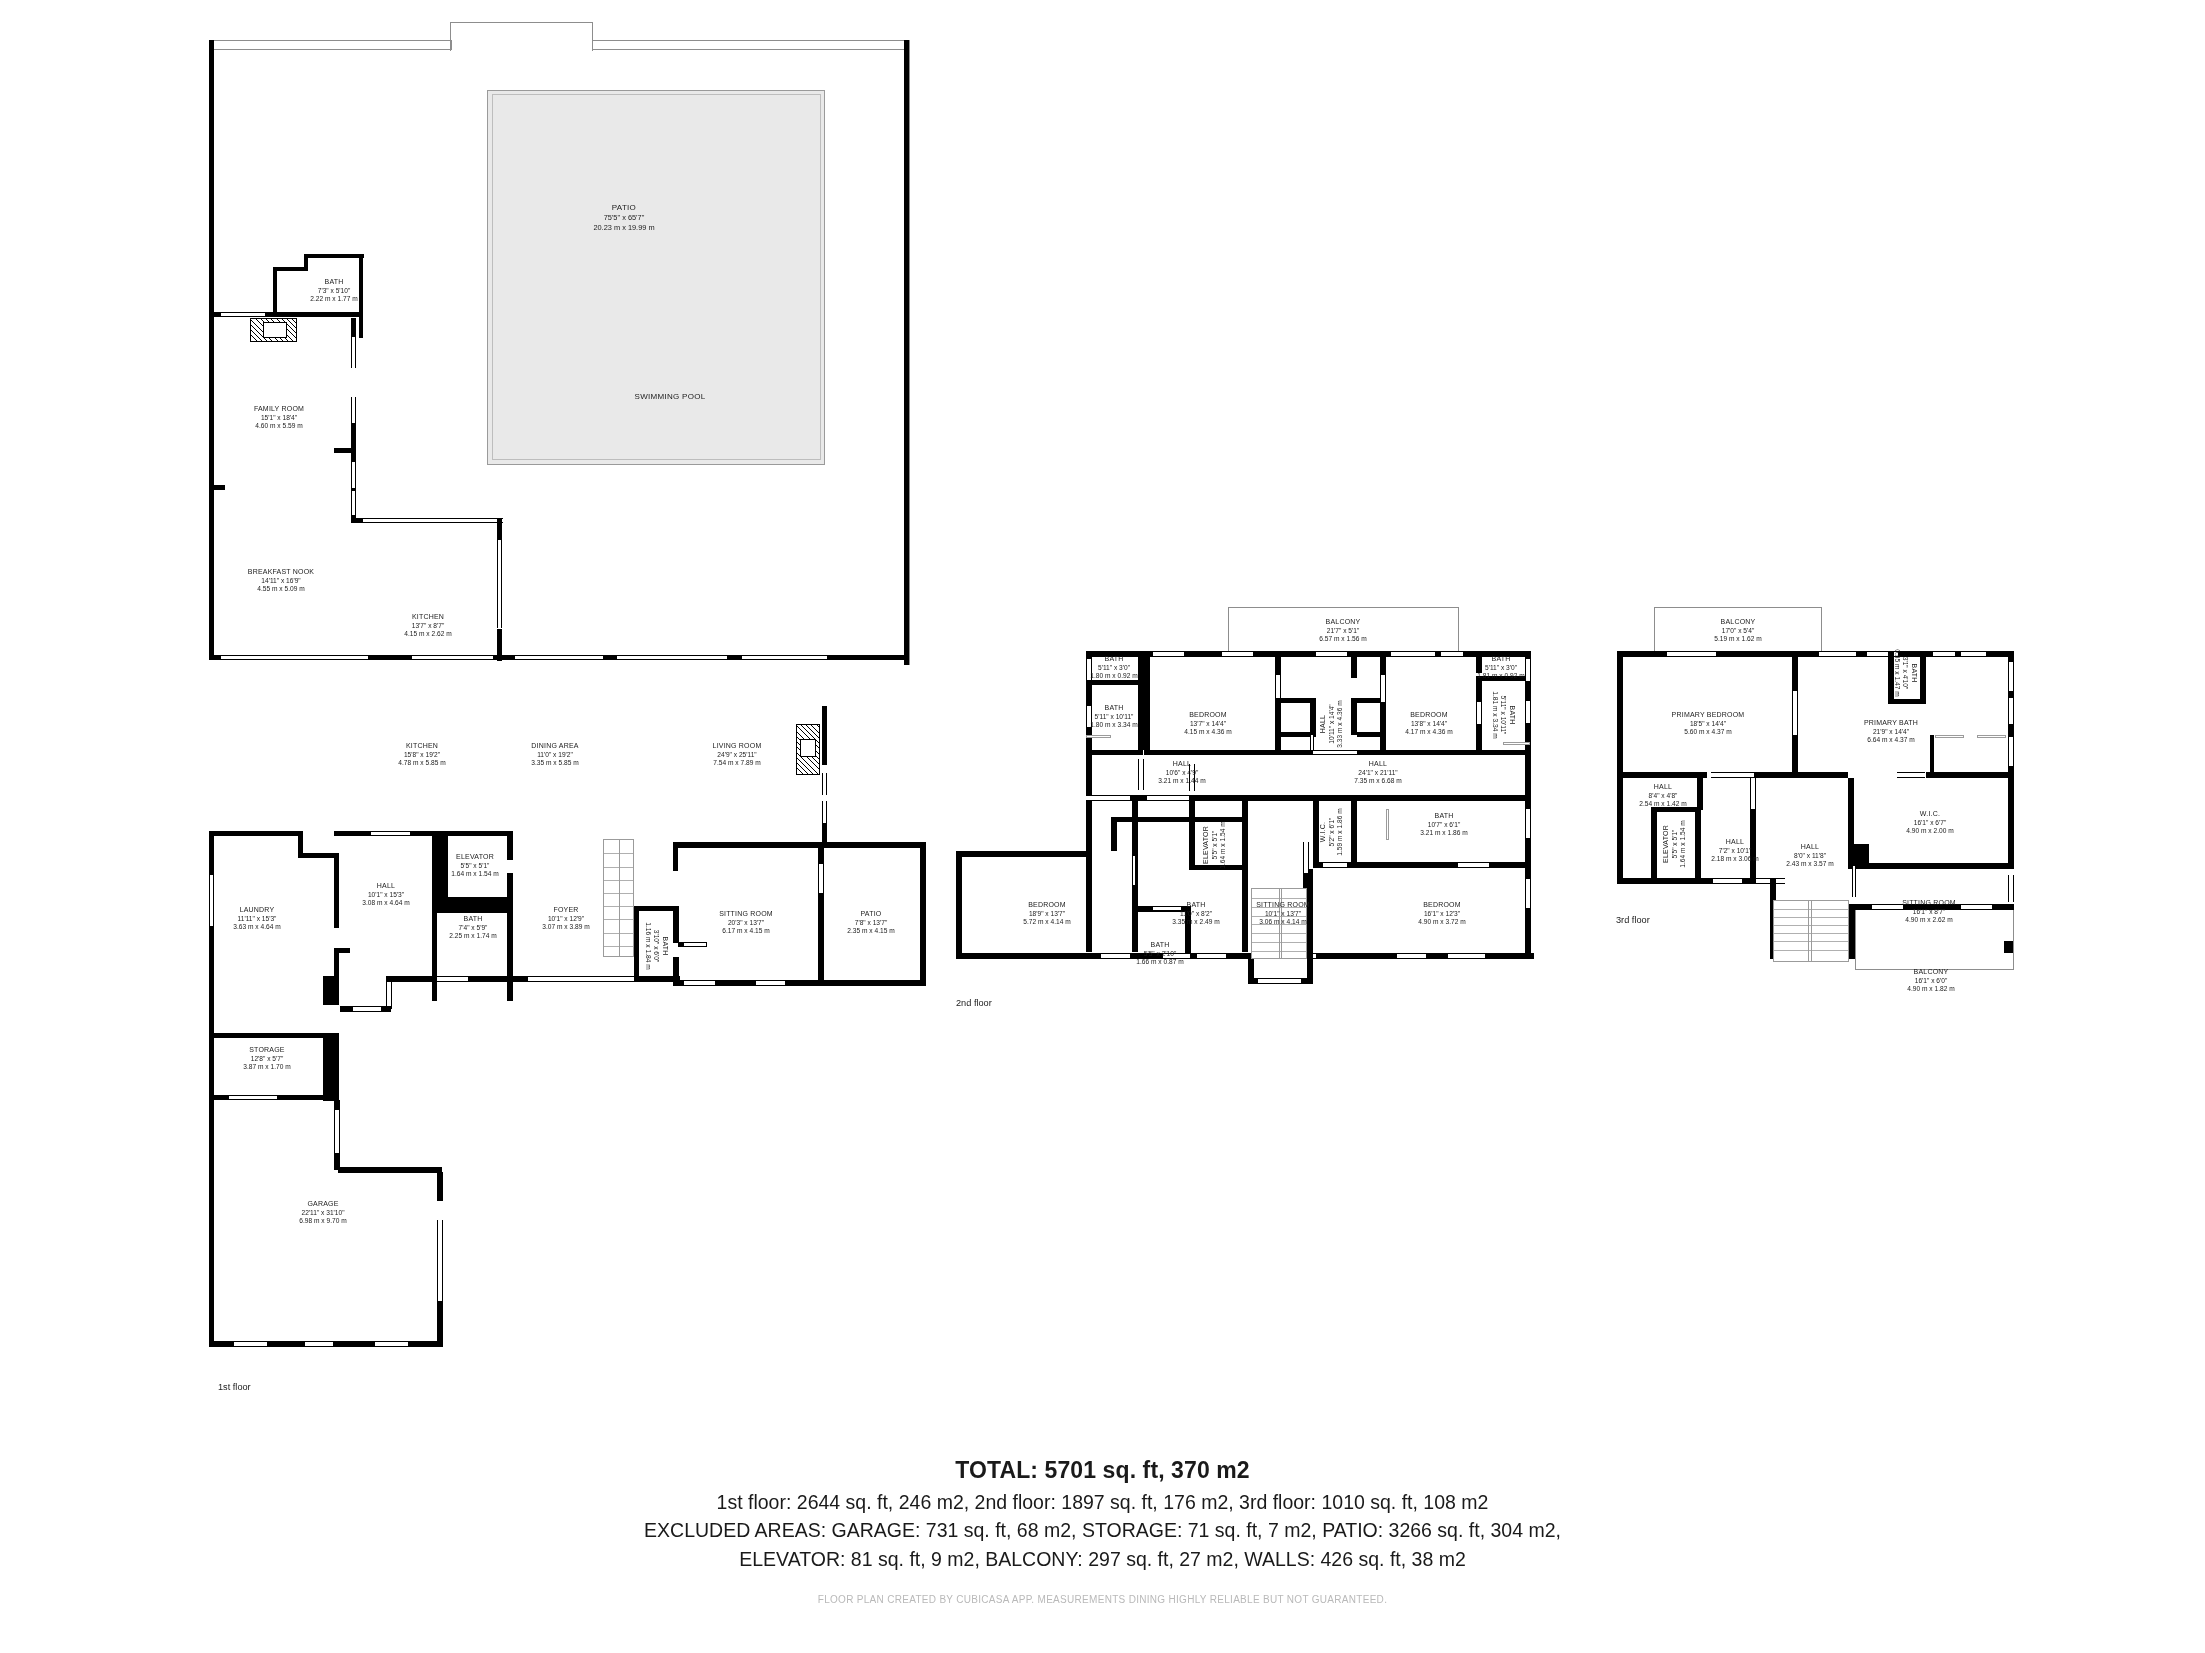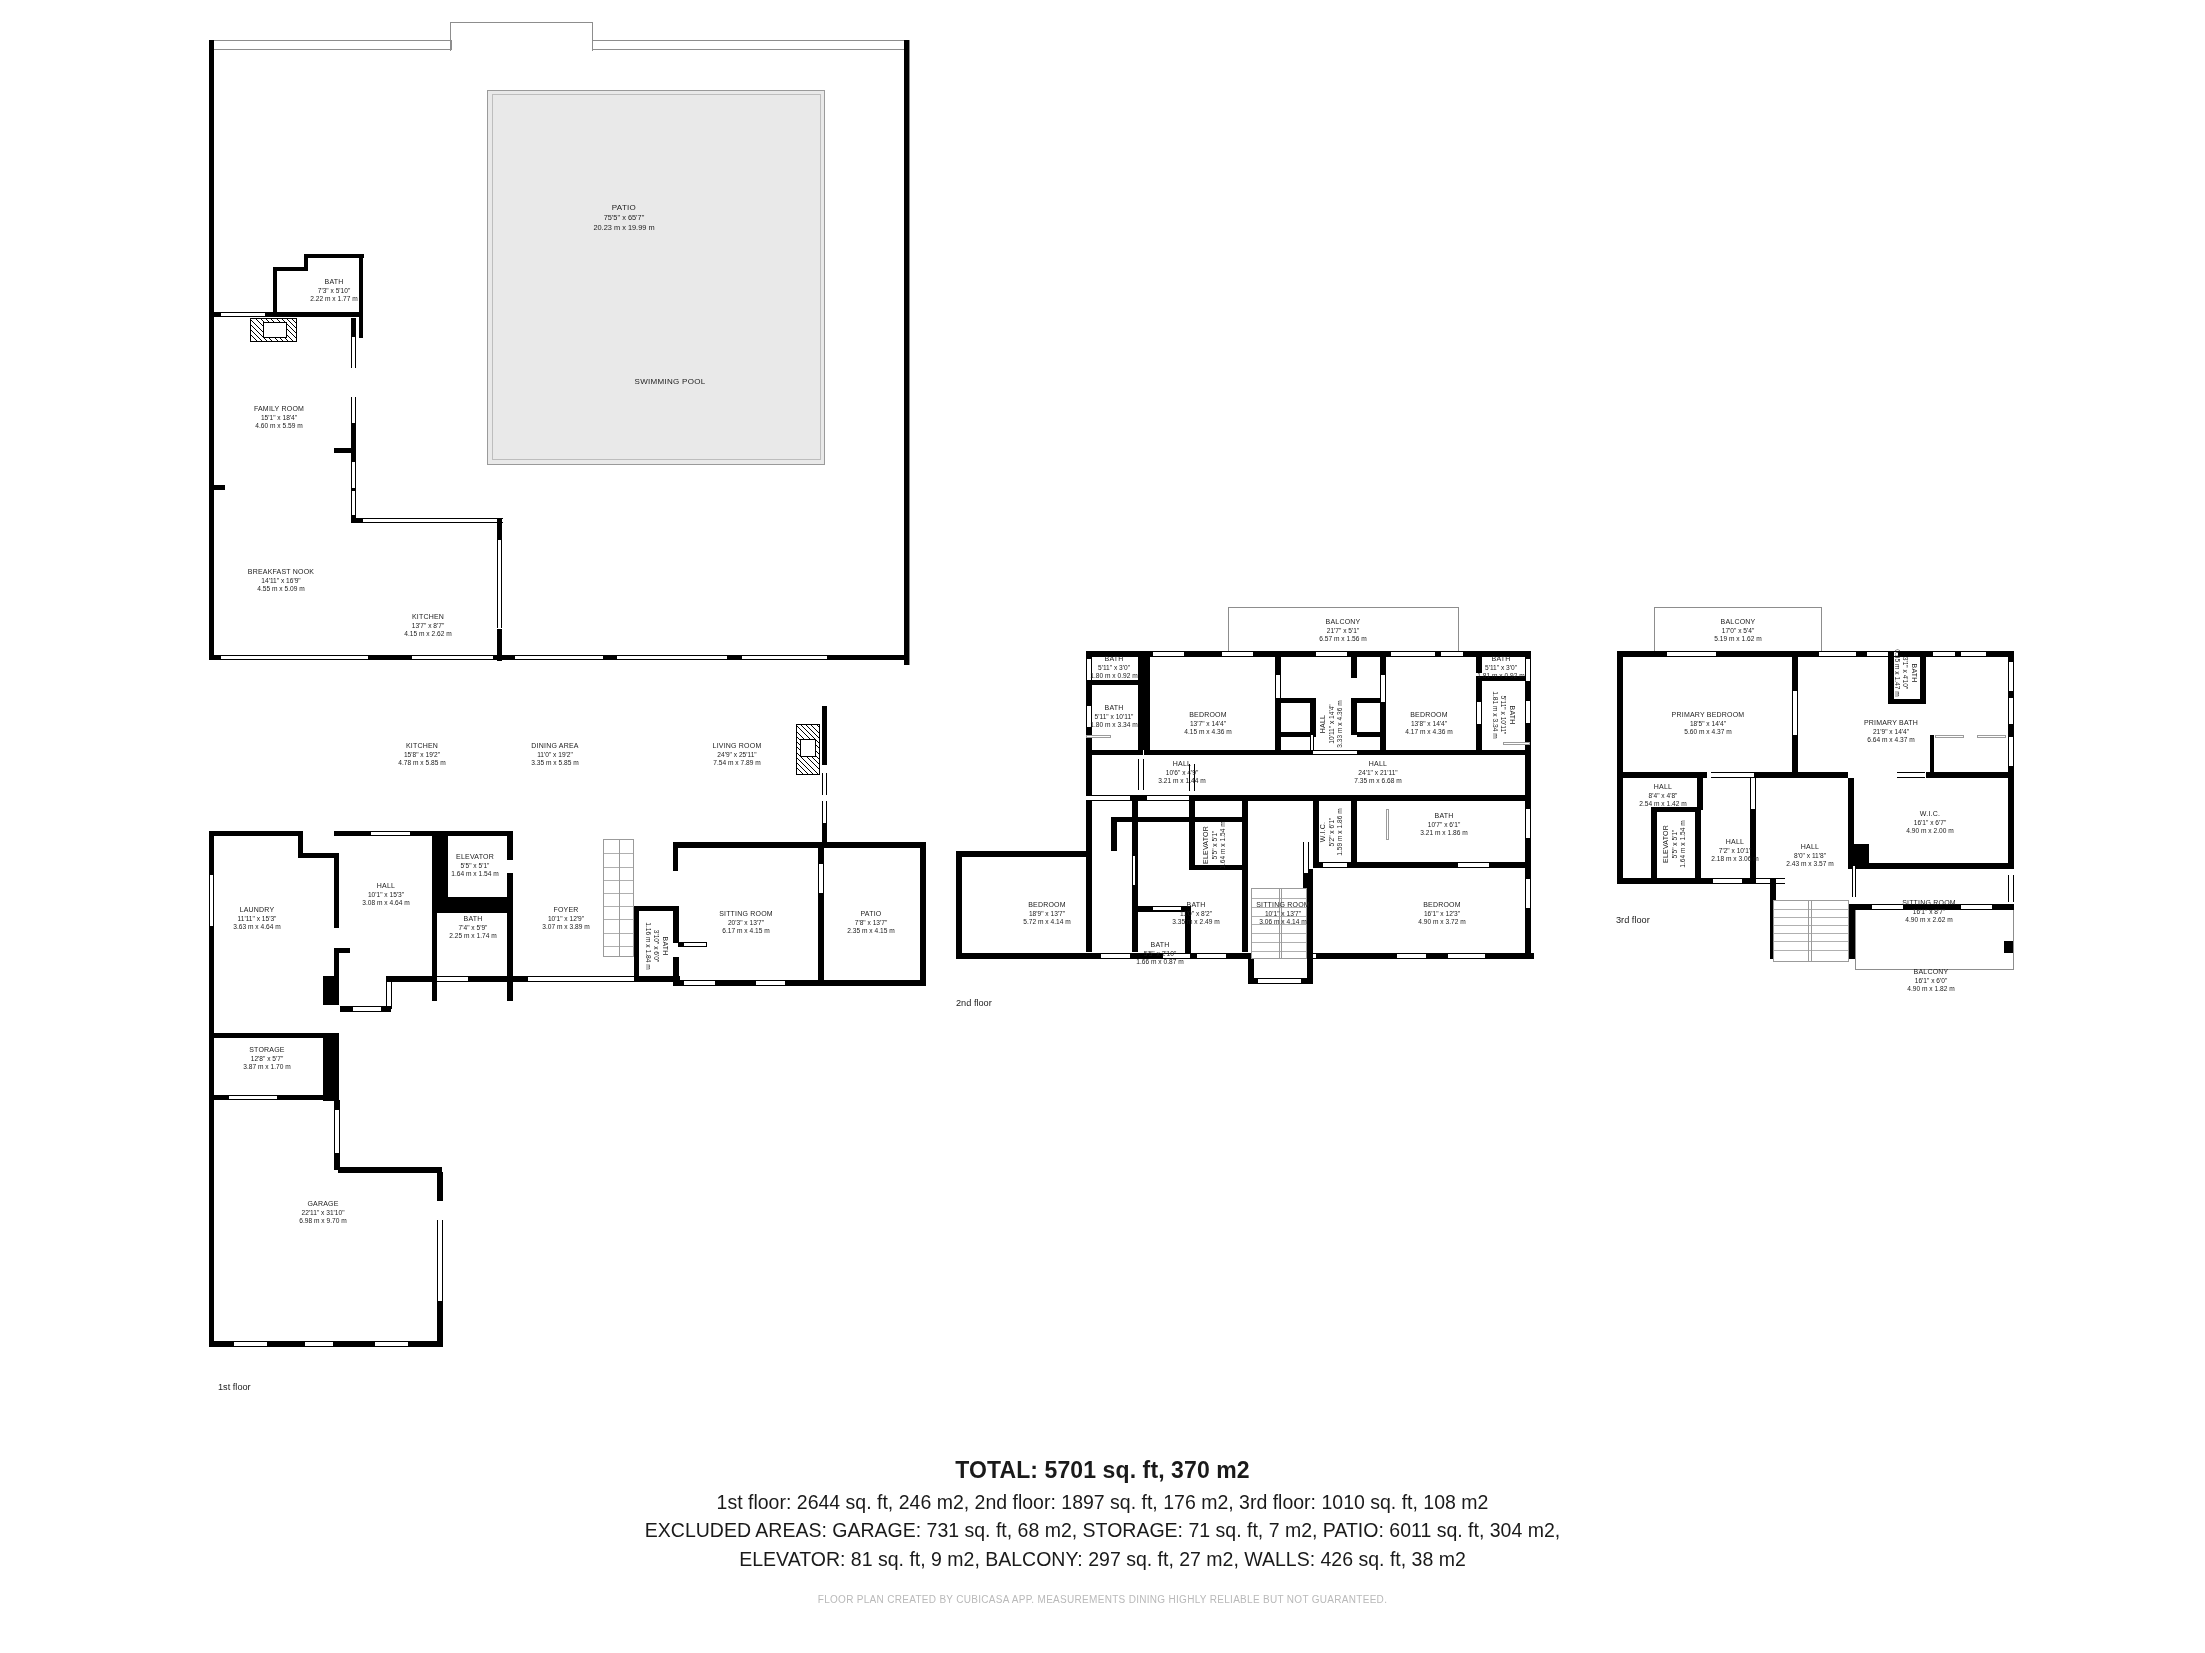--- a/index.html
+++ b/index.html
@@ -180,21 +180,21 @@
   <div class="w" style="left:822px;top:706px;width:5.1px;height:59px;"></div>
   <div class="winv" style="left:822px;top:773px;width:5.1px;height:22px;"></div>
   <div class="winv" style="left:822px;top:801px;width:5.1px;height:22px;"></div>
   <div class="w" style="left:822px;top:823px;width:5.1px;height:20.6px;"></div>
 
   <div class="lbl sm" style="left:624px;top:218px;">
     <div class="nm">PATIO</div>
     <div class="d1">75'5" x 65'7"</div>
     <div class="d2">20.23 m x 19.99 m</div>
   </div>
-  <div class="lbl sm" style="left:670px;top:382px;">
+  <div class="lbl sm" style="left:670px;top:397px;">
     <div class="nm">SWIMMING POOL</div>
   </div>
   <div class="lbl xs" style="left:334px;top:291px;">
     <div class="nm">BATH</div>
     <div class="d1">7'3" x 5'10"</div>
     <div class="d2">2.22 m x 1.77 m</div>
   </div>
   <div class="lbl xs" style="left:279px;top:418px;">
     <div class="nm">FAMILY ROOM</div>
     <div class="d1">15'1" x 18'4"</div>
@@ -620,17 +620,17 @@
     <div class="d1">16'1" x 6'0"</div>
     <div class="d2">4.90 m x 1.82 m</div>
   </div>
 
   <div class="floorcap" style="left:1616px;top:915px;">3rd floor</div>
 </div>
 
 <div id="summary">
   <div class="total" style="position:absolute;left:0;top:1457px;width:2205px;">TOTAL: 5701 sq. ft, 370 m2</div>
   <div class="line" style="position:absolute;left:0;top:1489px;width:2205px;">1st floor: 2644 sq. ft, 246 m2, 2nd floor: 1897 sq. ft, 176 m2, 3rd floor: 1010 sq. ft, 108 m2</div>
-  <div class="line" style="position:absolute;left:0;top:1517px;width:2205px;">EXCLUDED AREAS: GARAGE: 731 sq. ft, 68 m2, STORAGE: 71 sq. ft, 7 m2, PATIO: 6011 sq. ft, 304 m2,</div>
+  <div class="line" style="position:absolute;left:0;top:1517px;width:2205px;">EXCLUDED AREAS: GARAGE: 731 sq. ft, 68 m2, STORAGE: 71 sq. ft, 7 m2, PATIO: 3266 sq. ft, 304 m2,</div>
   <div class="line" style="position:absolute;left:0;top:1546px;width:2205px;">ELEVATOR: 81 sq. ft, 9 m2, BALCONY: 297 sq. ft, 27 m2, WALLS: 426 sq. ft, 38 m2</div>
 </div>
 <div id="disclaimer" style="top:1594px;">FLOOR PLAN CREATED BY CUBICASA APP. MEASUREMENTS DINING HIGHLY RELIABLE BUT NOT GUARANTEED.</div>
 
 
 </body></html>

